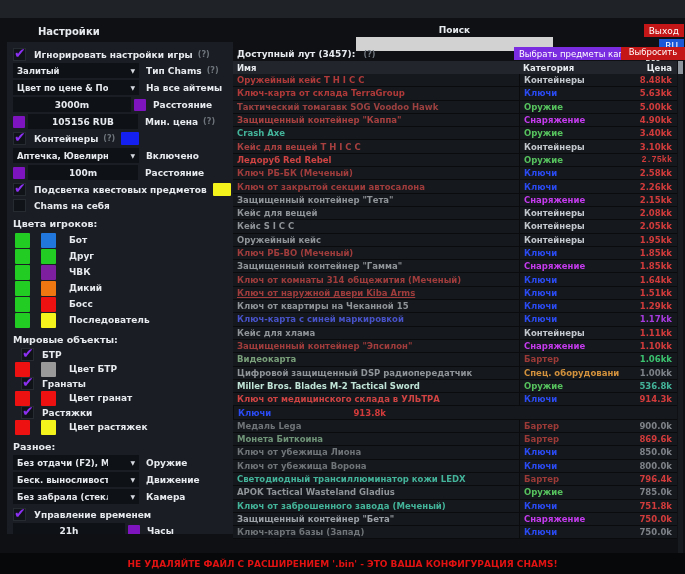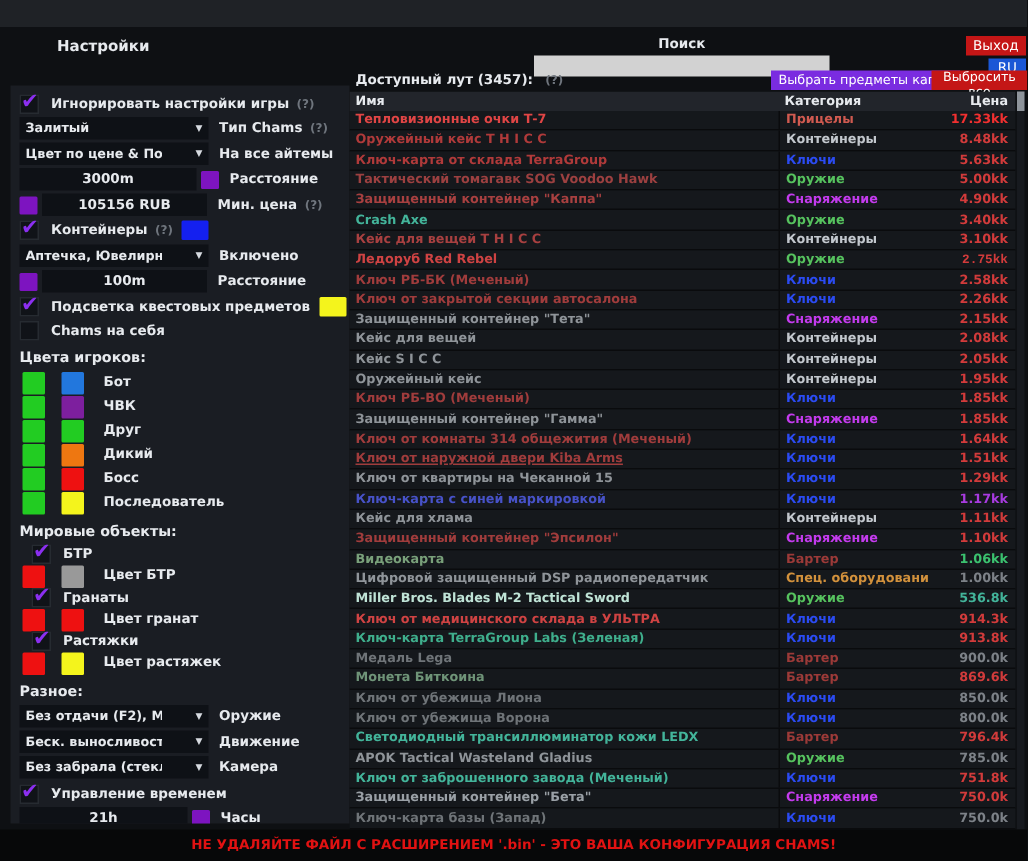--- a/index.html
+++ b/index.html
@@ -1,21 +1,21 @@
 <!DOCTYPE html>
 <html><head>
 <meta charset="utf-8">
 <style>
   html,body{margin:0;padding:0;background:#0c0e11;}
   .window{position:relative;width:685px;height:574px;background:#0e1013;overflow:hidden;
           font-family:"DejaVu Sans",sans-serif;color:#e7eaee;}
   .titlebar{position:absolute;top:0;left:0;right:0;height:18px;background:#1f2226;}
   
   .sidebar{position:absolute;left:7px;top:26px;width:226px;}
-  .panel-title{font-size:10px;font-weight:bold;margin:0 0 20px 1px;padding-left:30px;}
+  .panel-title{font-size:10px;font-weight:bold;margin:0 0 5px 1px;padding-left:30px;}
   .panel{background:#1a1d23;padding:6px 6px;height:492px;box-sizing:border-box;
          display:flex;flex-direction:column;gap:2px;overflow:hidden;}
   .srow{display:flex;align-items:center;height:15px;flex:none;}
   .srow.h13{height:13px;}
   .cb{width:13px;height:13px;background:#101318;border:1px solid #262b31;box-sizing:border-box;
       position:relative;flex:none;}
   .cb i{font-style:normal;color:#8b2ff0;font-size:14px;font-weight:bold;position:absolute;left:0px;top:-4px;}
   .cblabel{font-size:9px;font-weight:bold;margin-left:8px;white-space:nowrap;}
   .help{font-size:8px;color:#6f757d;margin-left:5px;font-weight:bold;}
   .dd{width:126px;height:15px;background:#0e1116;display:flex;align-items:center;
@@ -143,27 +143,27 @@
 
       <div class="sect">Цвета игроков:</div>
       <div id="player-colors">
           <div class="prow">
             <span class="sw2" style="background: rgb(34, 204, 34);"></span>
             <span class="sw2" style="background: rgb(34, 119, 221);"></span>
             <span class="plabel">Бот</span>
           </div>
           <div class="prow">
             <span class="sw2" style="background: rgb(34, 204, 34);"></span>
+            <span class="sw2" style="background: rgb(34, 204, 34);"></span>
+            <span class="plabel">Друг</span>
+          </div>
+          <div class="prow">
+            <span class="sw2" style="background: rgb(34, 204, 34);"></span>
             <span class="sw2" style="background: rgb(125, 31, 158);"></span>
             <span class="plabel">ЧВК</span>
-          </div>
-          <div class="prow">
-            <span class="sw2" style="background: rgb(34, 204, 34);"></span>
-            <span class="sw2" style="background: rgb(34, 204, 34);"></span>
-            <span class="plabel">Друг</span>
           </div>
           <div class="prow">
             <span class="sw2" style="background: rgb(34, 204, 34);"></span>
             <span class="sw2" style="background: rgb(238, 119, 17);"></span>
             <span class="plabel">Дикий</span>
           </div>
           <div class="prow">
             <span class="sw2" style="background: rgb(34, 204, 34);"></span>
             <span class="sw2" style="background: rgb(238, 17, 17);"></span>
             <span class="plabel">Босс</span>
@@ -265,25 +265,20 @@
   <button class="btn btn-drop">Выбросить все</button>
 
   <div class="table">
     <div class="thead">
       <span class="c-name">Имя</span>
       <span class="c-cat">Категория</span>
       <span class="c-price">Цена</span>
     </div>
     <div id="loot-rows">
         <div class="trow">
-          <span class="c-name" style="color: rgb(224, 69, 69);">Тепловизионные очки Т-7</span>
-          <span class="c-cat" style="color: rgb(208, 90, 80);">Прицелы</span>
-          <span class="c-price" style="color: rgb(242, 48, 48);">17.33kk</span>
-        </div>
-        <div class="trow">
           <span class="c-name" style="color: rgb(176, 58, 58);">Оружейный кейс T H I C C</span>
           <span class="c-cat" style="color: rgb(194, 199, 205);">Контейнеры</span>
           <span class="c-price" style="color: rgb(210, 59, 59);">8.48kk</span>
         </div>
         <div class="trow">
           <span class="c-name" style="color: rgb(176, 58, 58);">Ключ-карта от склада TerraGroup</span>
           <span class="c-cat" style="color: rgb(43, 75, 242);">Ключи</span>
           <span class="c-price" style="color: rgb(210, 59, 59);">5.63kk</span>
         </div>
         <div class="trow">
@@ -395,21 +390,20 @@
           <span class="c-name" style="color: rgb(191, 227, 214);">Miller Bros. Blades M-2 Tactical Sword</span>
           <span class="c-cat" style="color: rgb(86, 194, 94);">Оружие</span>
           <span class="c-price" style="color: rgb(67, 180, 154);">536.8k</span>
         </div>
         <div class="trow">
           <span class="c-name" style="color: rgb(207, 67, 67);">Ключ от медицинского склада в УЛЬТРА</span>
           <span class="c-cat" style="color: rgb(43, 75, 242);">Ключи</span>
           <span class="c-price" style="color: rgb(210, 59, 59);">914.3k</span>
         </div>
         <div class="trow">
-          <span class="c-name" style="color: rgb(63, 174, 140);">Ключ-карта TerraGroup Labs (Зеленая)</span>
           <span class="c-cat" style="color: rgb(43, 75, 242);">Ключи</span>
           <span class="c-price" style="color: rgb(210, 59, 59);">913.8k</span>
         </div>
         <div class="trow">
           <span class="c-name" style="color: rgb(111, 116, 120);">Медаль Lega</span>
           <span class="c-cat" style="color: rgb(156, 58, 56);">Бартер</span>
           <span class="c-price" style="color: rgb(125, 130, 136);">900.0k</span>
         </div>
         <div class="trow">
           <span class="c-name" style="color: rgb(111, 148, 120);">Монета Биткоина</span>

